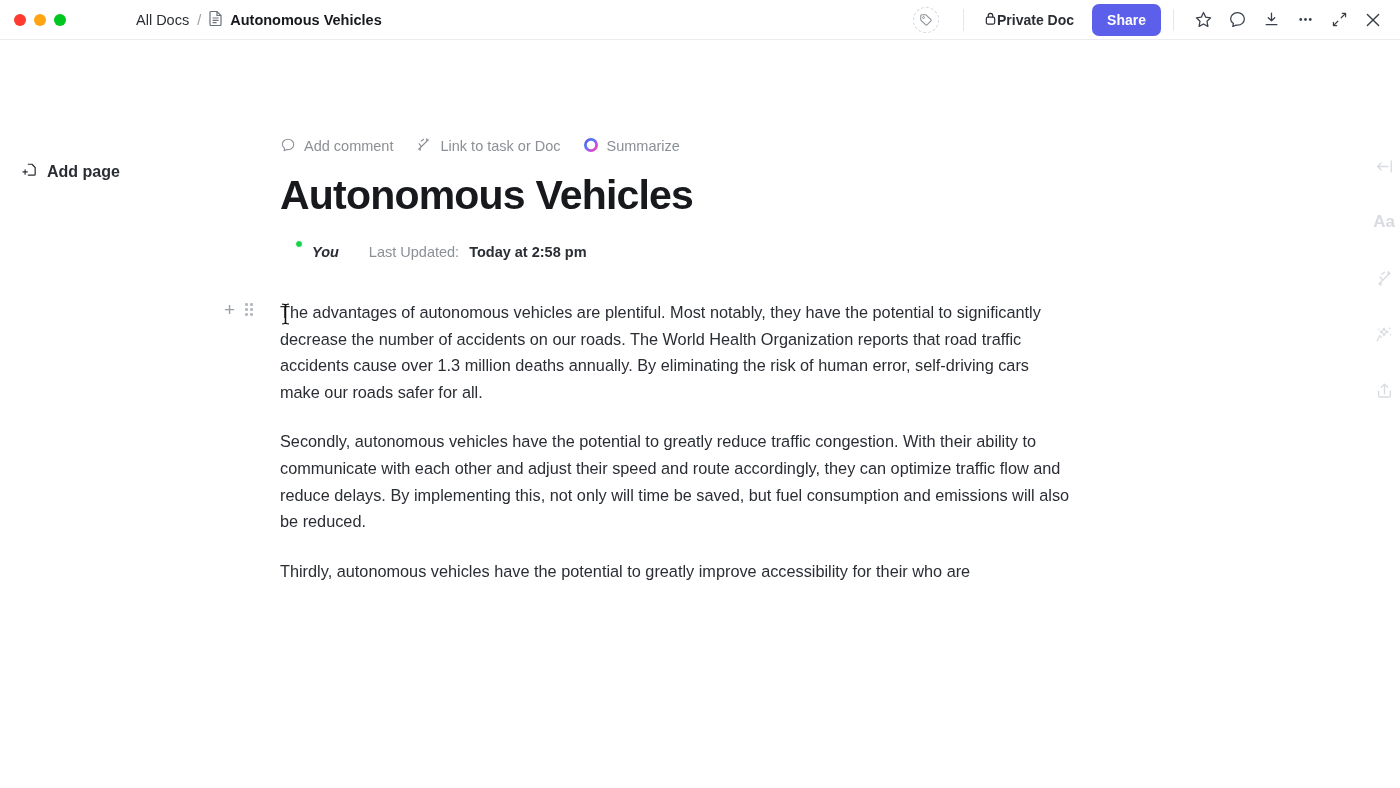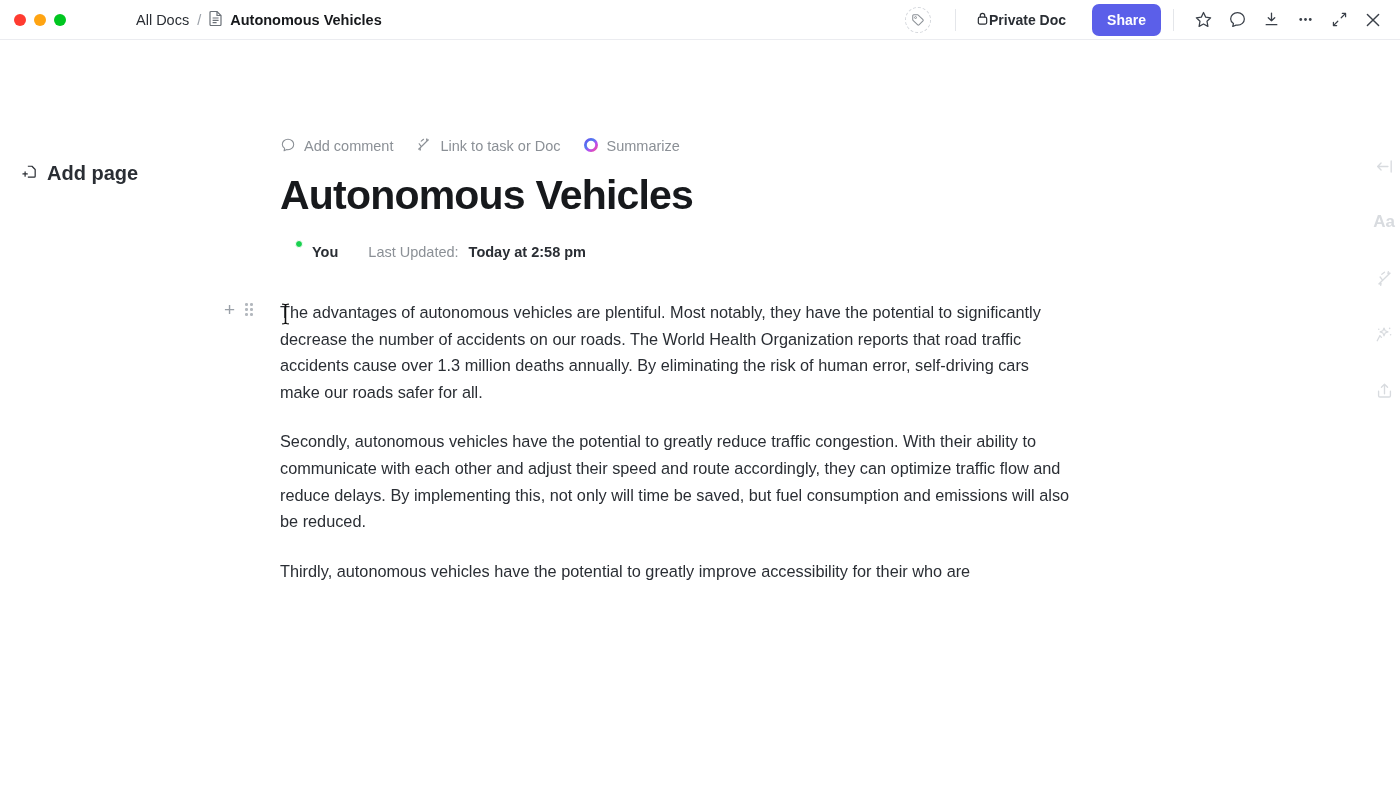--- a/index.html
+++ b/index.html
@@ -47,41 +47,41 @@
   .vdiv { width: 1px; height: 22px; background: #e4e6ea; margin: 0 12px; }
   .priv {
     display: flex; align-items: center; gap: 0;
     font-size: 14px; font-weight: 700; color: #2a2e34;
     padding: 5px 8px; border-radius: 6px; text-align: right;
   }
   .share-btn {
     background: #5b5fe9; color: #fff;
     font-size: 14px; font-weight: 700;
     border: none; border-radius: 7px;
-    padding: 8px 15px; margin-left: 18px;
+    padding: 8px 15px; margin-left: 10px;
     font-family: "Liberation Sans", sans-serif;
     cursor: pointer;
   }
   .icon-btn {
     width: 34px; height: 30px;
     display: flex; align-items: center; justify-content: center;
     color: #3a4049; cursor: pointer; border-radius: 6px;
   }
 
   
   .shell { display: flex; height: 748px; position: relative; }
 
   .left-rail {
     width: 280px; flex: 0 0 280px;
     padding: 118px 0 0 14px;
     background: #ffffff;
   }
   .addpage {
     display: flex; align-items: center; gap: 9px;
-    font-size: 20px; font-weight: 700; color: #2a2e34;
+    font-size: 16px; font-weight: 700; color: #2a2e34;
     padding: 4px 8px; border-radius: 6px; cursor: pointer;
     width: fit-content;
   }
 
   .doc-col { flex: 1; padding-top: 96px; position: relative; min-width: 0; }
   .doc-inner { width: 790px; position: relative; }
 
   .doc-toolbar {
     display: flex; align-items: center; gap: 22px;
     margin-bottom: 16px;
@@ -105,21 +105,21 @@
       radial-gradient(circle at 38% 42%, #b4762c 0 26%, transparent 27%),
       radial-gradient(circle at 30% 26%, #e09a3a 0 14%, transparent 15%),
       linear-gradient(150deg, #4b3b2c 0%, #241d18 55%, #16120f 100%);
     overflow: hidden;
   }
   .status-dot {
     position: absolute; right: -1px; top: -1px;
     width: 8px; height: 8px; border-radius: 50%;
     background: #19d14f; border: 1.5px solid #fff;
   }
-  .meta-you { font-size: 14.5px; font-weight: 700; color: #2a2e34; }
+  .meta-you { font-size: 14.5px; font-weight: 700; color: #2a2e34; font-style: italic; }
   .meta-label { font-size: 14.5px; color: #8b9096; margin-left: 20px; }
   .meta-time { font-size: 14.5px; color: #2a2e34; font-weight: 700; }
 
   .h1 {
     font-size: 33px; font-weight: 800; letter-spacing: -0.5px;
     color: #17191c; line-height: 1.58; margin-bottom: 24px;
     max-width: 600px;
   }
 
   .para {

